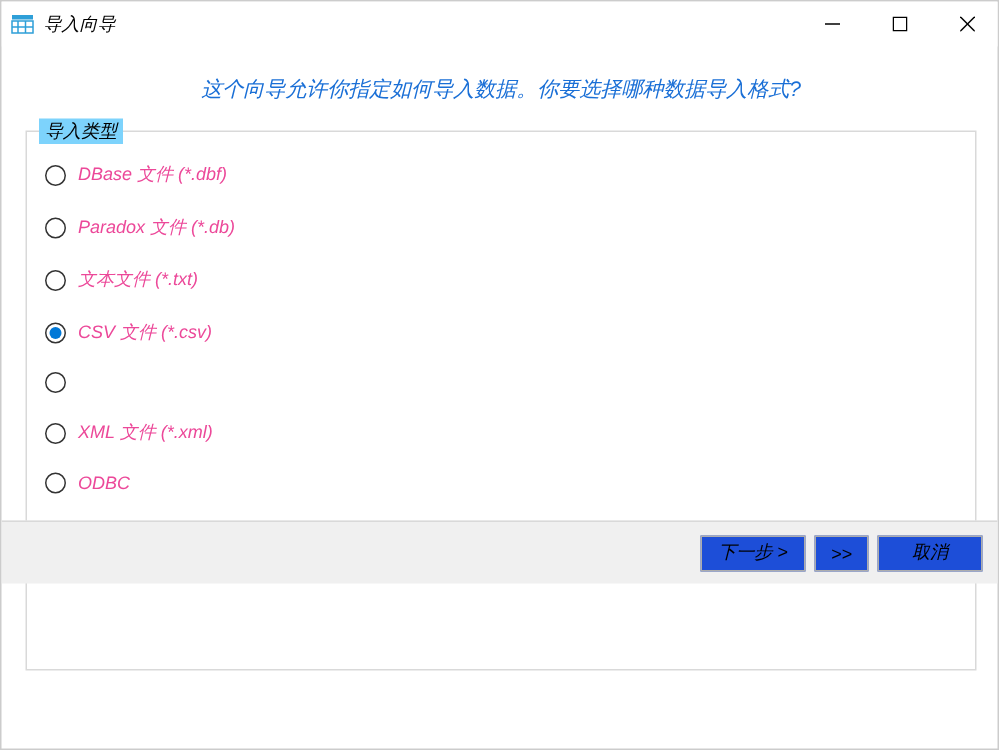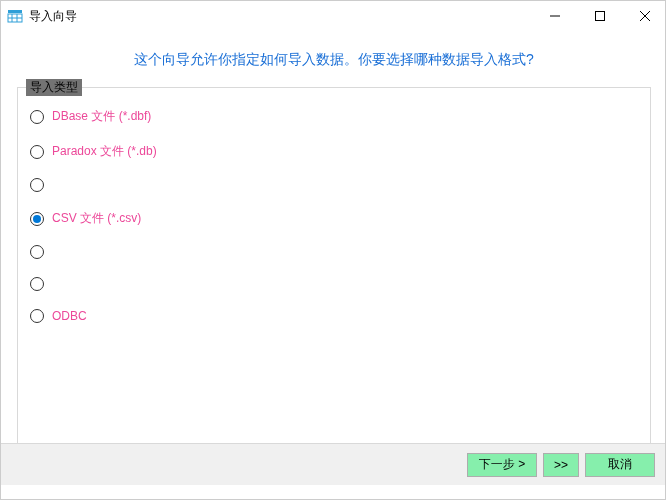--- a/index.html
+++ b/index.html
@@ -51,21 +51,21 @@
       border: 1px solid #d9d9d9;
       margin: 0;
       padding: 12px 12px 8px 12px;
       position: relative;
       height: 360px;
     }
     .groupbox-label {
       position: absolute;
       top: -9px;
       left: 8px;
-      background: #737373;
+      background: #7dd3fc;
       padding: 0 4px;
       color: #000;
       font-size: 12px;
       text-align: right;
     }
     .radio-row {
       display: flex;
       align-items: center;
       margin: 8px 0 18px 0;
       cursor: default;
@@ -93,29 +93,29 @@
       border-top: 1px solid #d9d9d9;
       display: flex;
       align-items: center;
       justify-content: flex-end;
       padding: 0 12px;
       gap: 6px;
     }
     .btn {
       min-width: 70px;
       height: 24px;
-      background: #86efac;
+      background: #1d4ed8;
       border: 1px solid #adadad;
       font-size: 12px;
       display: flex; align-items: center; justify-content: center;
       padding: 0 10px;
       cursor: default;
     }
     .btn.small { min-width: 34px; }
-    .wrap { position: relative; width: 666px; height: 484px; }
+    .wrap { position: relative; width: 666px; height: 388px; font-style: italic; }
   </style>
 </head>
 <body>
 <div class="wrap">
 
 <div class="titlebar">
   <span class="titlebar-icon">
     <svg width="16" height="16" viewBox="0 0 16 16">
       <rect x="1" y="2" width="14" height="3" fill="#2e9fd8"></rect>
       <rect x="1" y="6" width="14" height="8" fill="#fff" stroke="#2e9fd8" stroke-width="1"></rect>
@@ -153,30 +153,32 @@
           <div class="radio-row">
             <span class="radio"></span>
             <span class="radio-label">DBase 文件 (*.dbf)</span>
           </div>
           <div class="radio-row">
             <span class="radio"></span>
             <span class="radio-label">Paradox 文件 (*.db)</span>
           </div>
           <div class="radio-row">
             <span class="radio"></span>
+            <span class="radio-label">文本文件 (*.txt)</span>
           </div>
           <div class="radio-row">
             <span class="radio selected"></span>
             <span class="radio-label">CSV 文件 (*.csv)</span>
           </div>
           <div class="radio-row">
             <span class="radio"></span>
           </div>
           <div class="radio-row">
             <span class="radio"></span>
+            <span class="radio-label">XML 文件 (*.xml)</span>
           </div>
           <div class="radio-row">
             <span class="radio"></span>
             <span class="radio-label">ODBC</span>
           </div>
         </div>
   </div>
 </div>
 
 <div class="footer">

